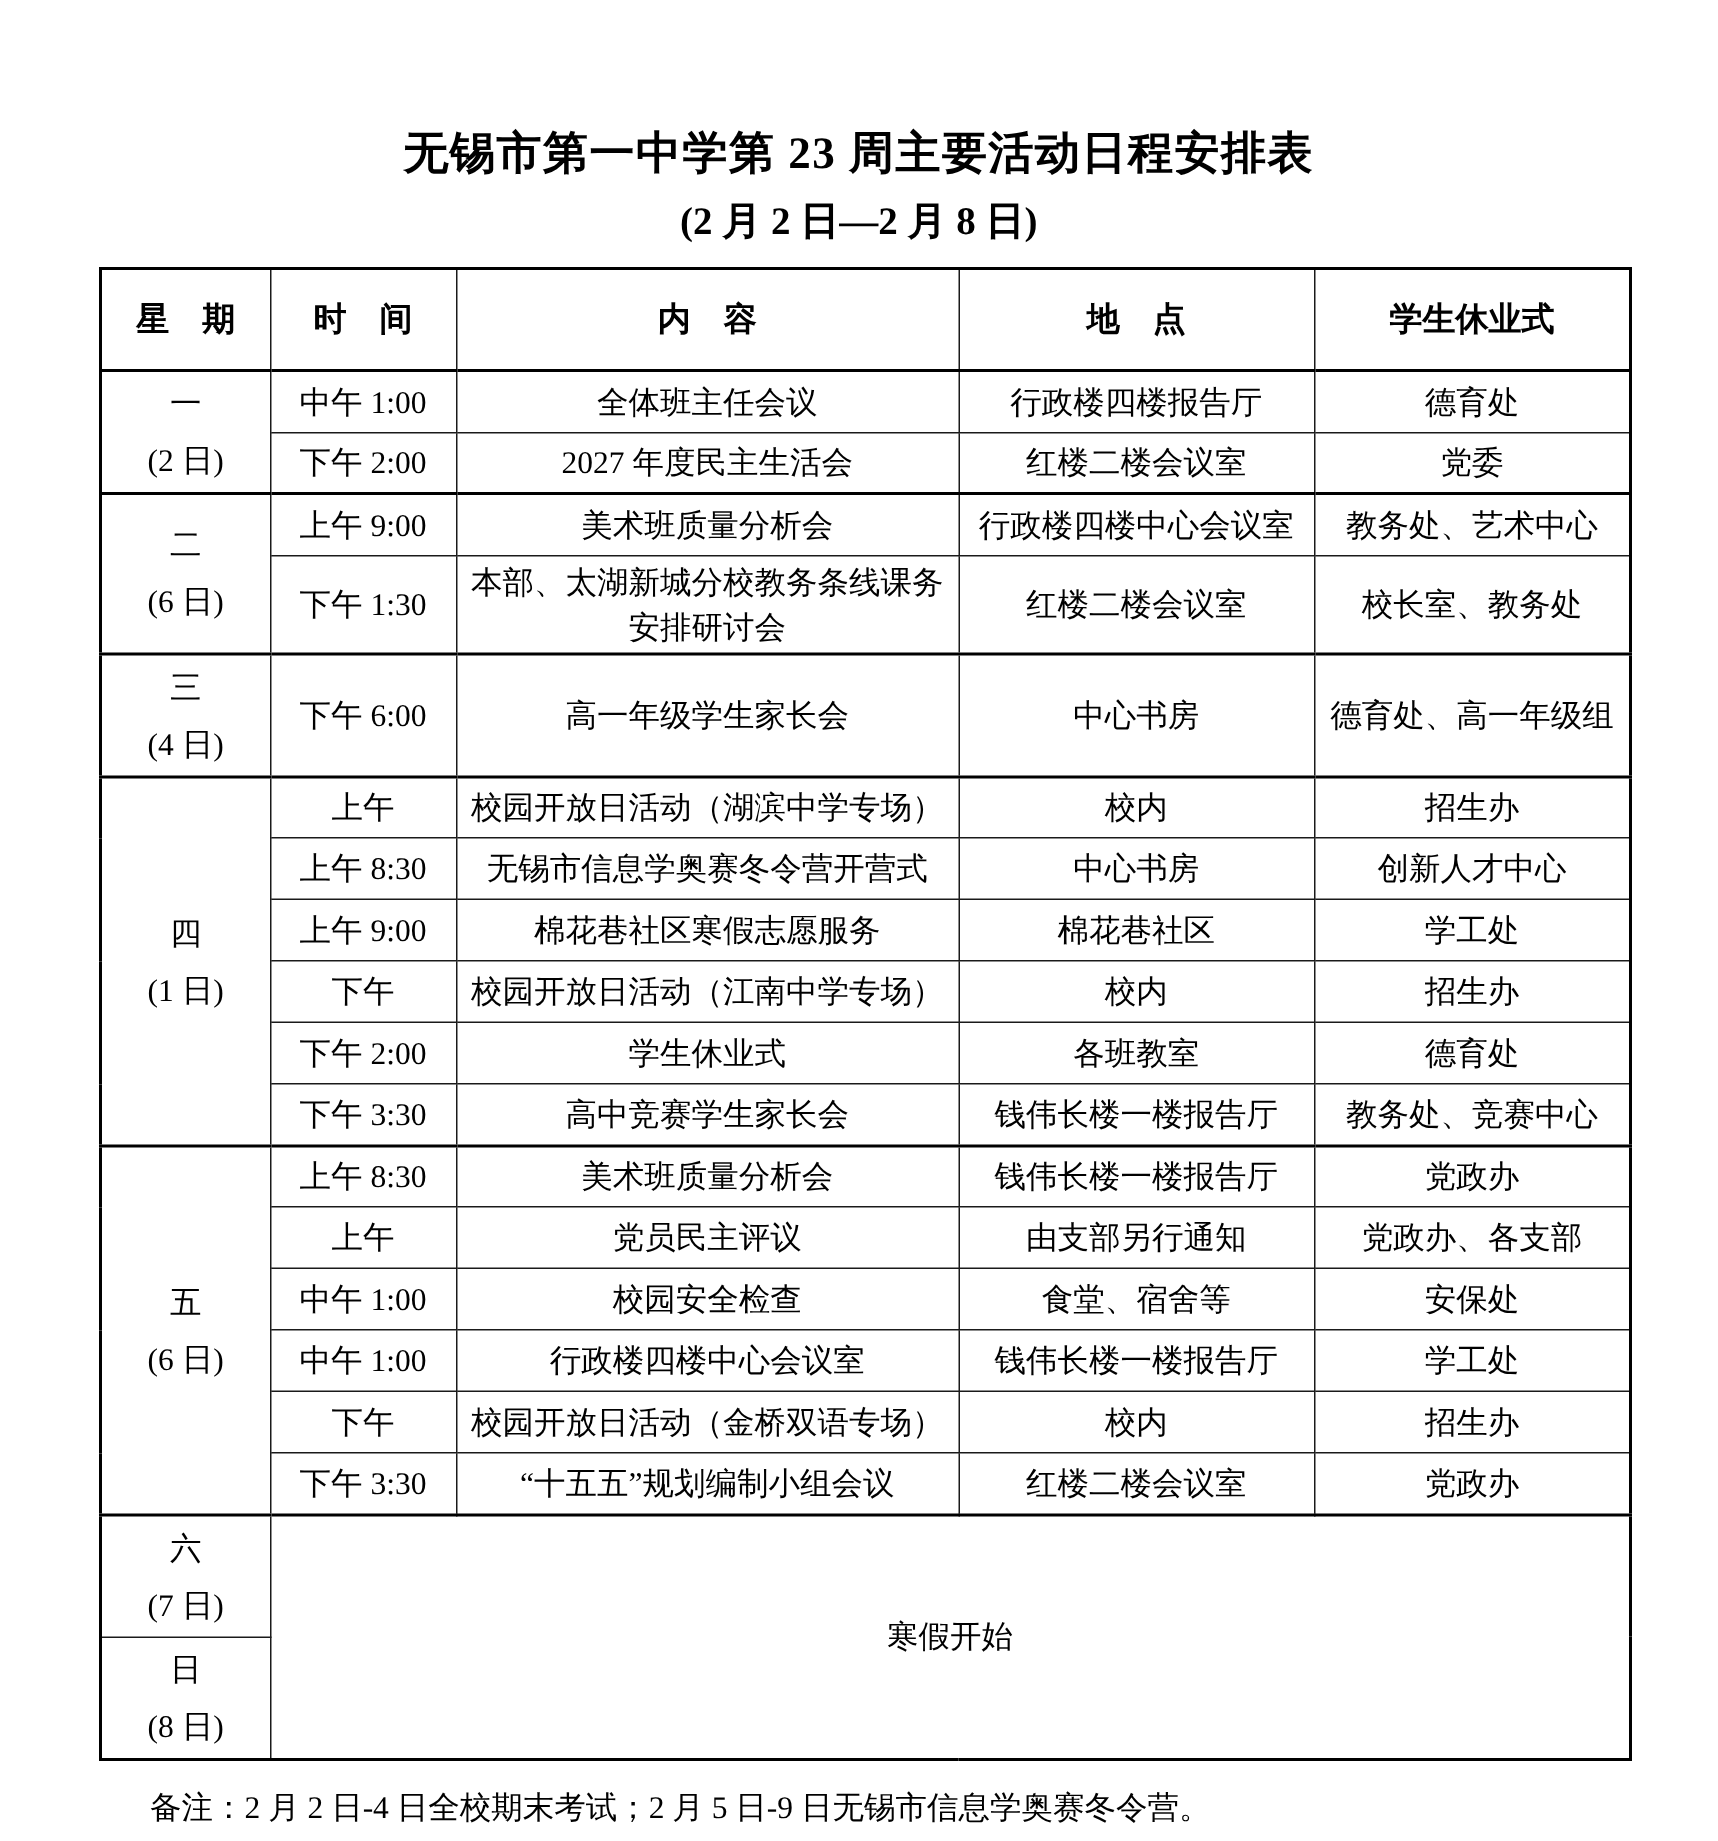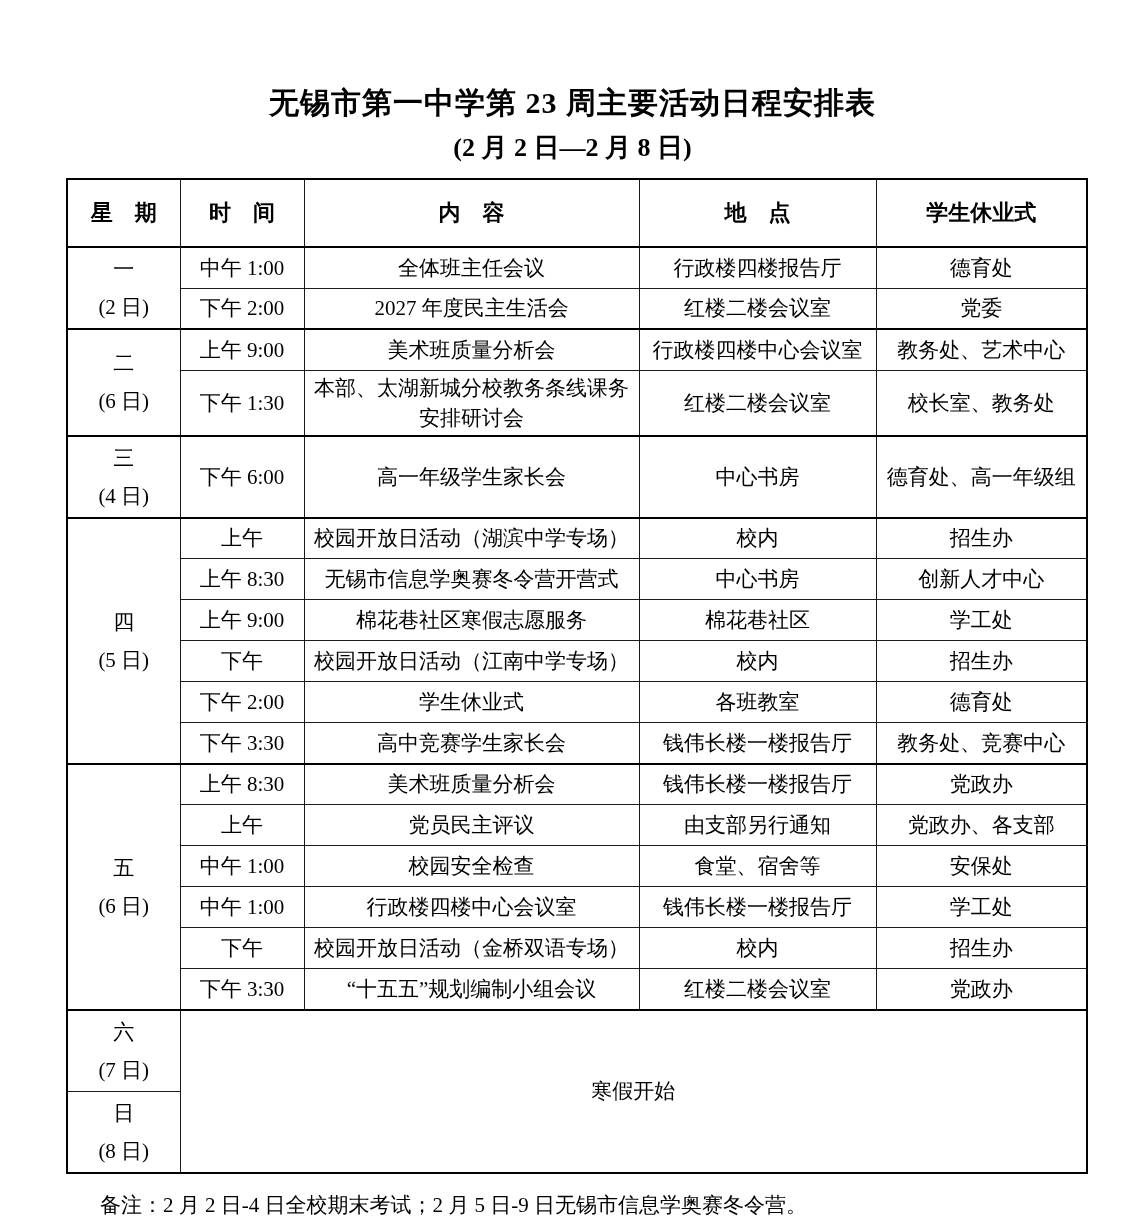--- a/index.html
+++ b/index.html
@@ -131,21 +131,21 @@
             <div>(4 日)</div>
           </td>
           <td>下午 6:00</td>
           <td>高一年级学生家长会</td>
           <td>中心书房</td>
           <td>德育处、高一年级组</td>
         </tr>
         <tr class="group-start">
           <td class="day-cell" rowspan="6">
             <div>四</div>
-            <div>(5 日)</div>
+            <div>(1 日)</div>
           </td>
           <td>上午</td>
           <td>校园开放日活动（湖滨中学专场）</td>
           <td>校内</td>
           <td>招生办</td>
         </tr>
         <tr>
           <td>上午 8:30</td>
           <td>无锡市信息学奥赛冬令营开营式</td>
           <td>中心书房</td>

